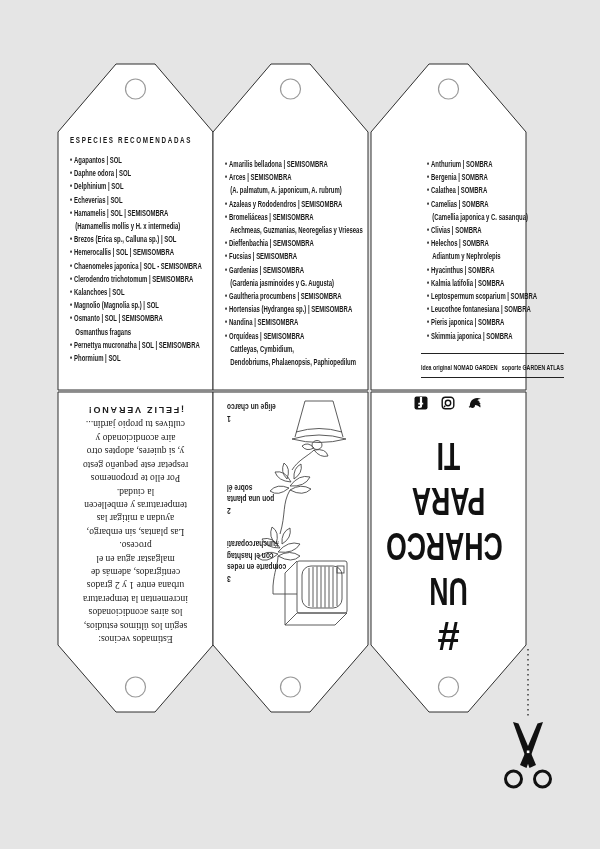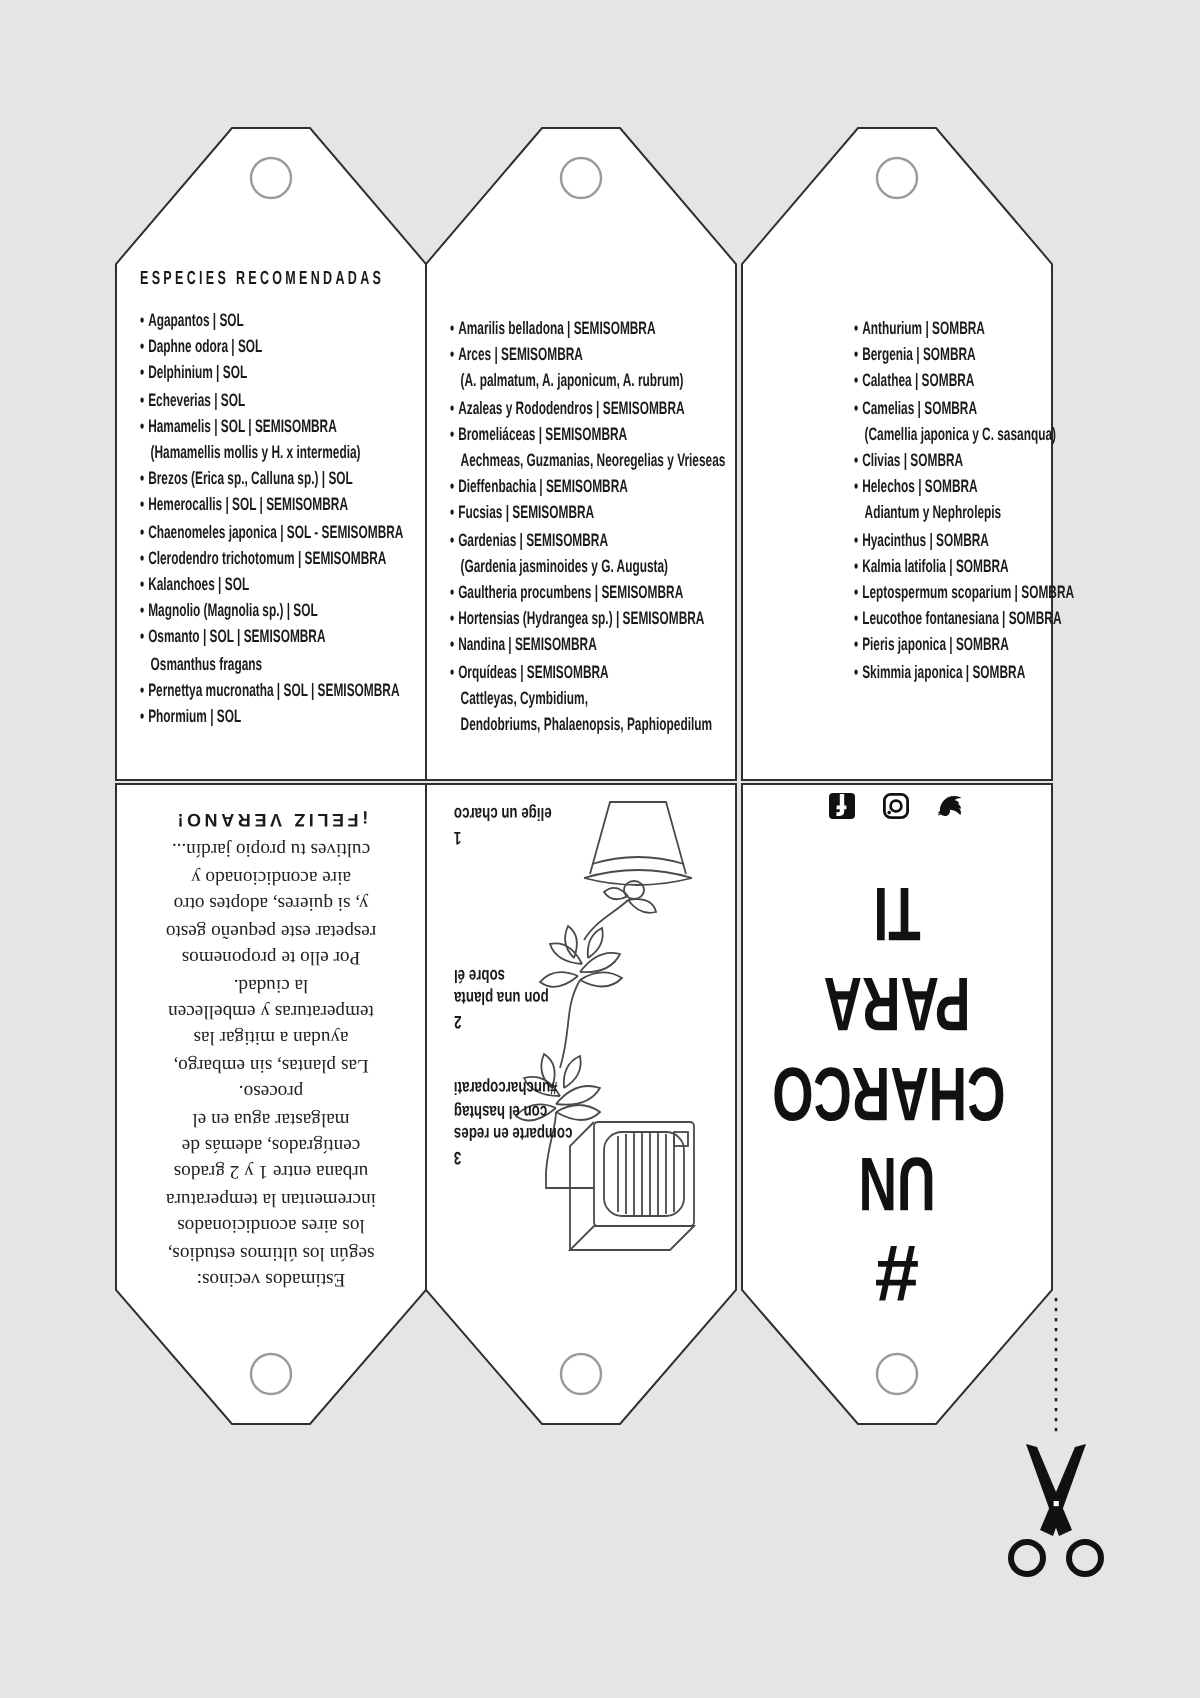--- a/index.html
+++ b/index.html
@@ -124,20 +124,23 @@
           <div class="li"><span class="bu">•</span><span>Helechos | SOMBRA</span></div>
           <div class="li sub">Adiantum y Nephrolepis</div>
           <div class="li"><span class="bu">•</span><span>Hyacinthus | SOMBRA</span></div>
           <div class="li"><span class="bu">•</span><span>Kalmia latifolia | SOMBRA</span></div>
           <div class="li"><span class="bu">•</span><span>Leptospermum scoparium | SOMBRA</span></div>
           <div class="li"><span class="bu">•</span><span>Leucothoe fontanesiana | SOMBRA</span></div>
           <div class="li"><span class="bu">•</span><span>Pieris japonica | SOMBRA</span></div>
           <div class="li"><span class="bu">•</span><span>Skimmia japonica | SOMBRA</span></div>
         </div>
     </div>
+    <div class="credit">
+      <span>Idea original NOMAD GARDEN   soporte GARDEN ATLAS</span>
+    </div>
   </div>
 
   <div class="tagc flip" style="left:58px;top:392px;width:155px;height:320px;">
     <div class="letter">
       <div class="body">Estimados vecinos:
 según los últimos estudios,
 los aires acondicionados
 incrementan la temperatura
 urbana entre 1 y 2 grados
 centígrados, además de

